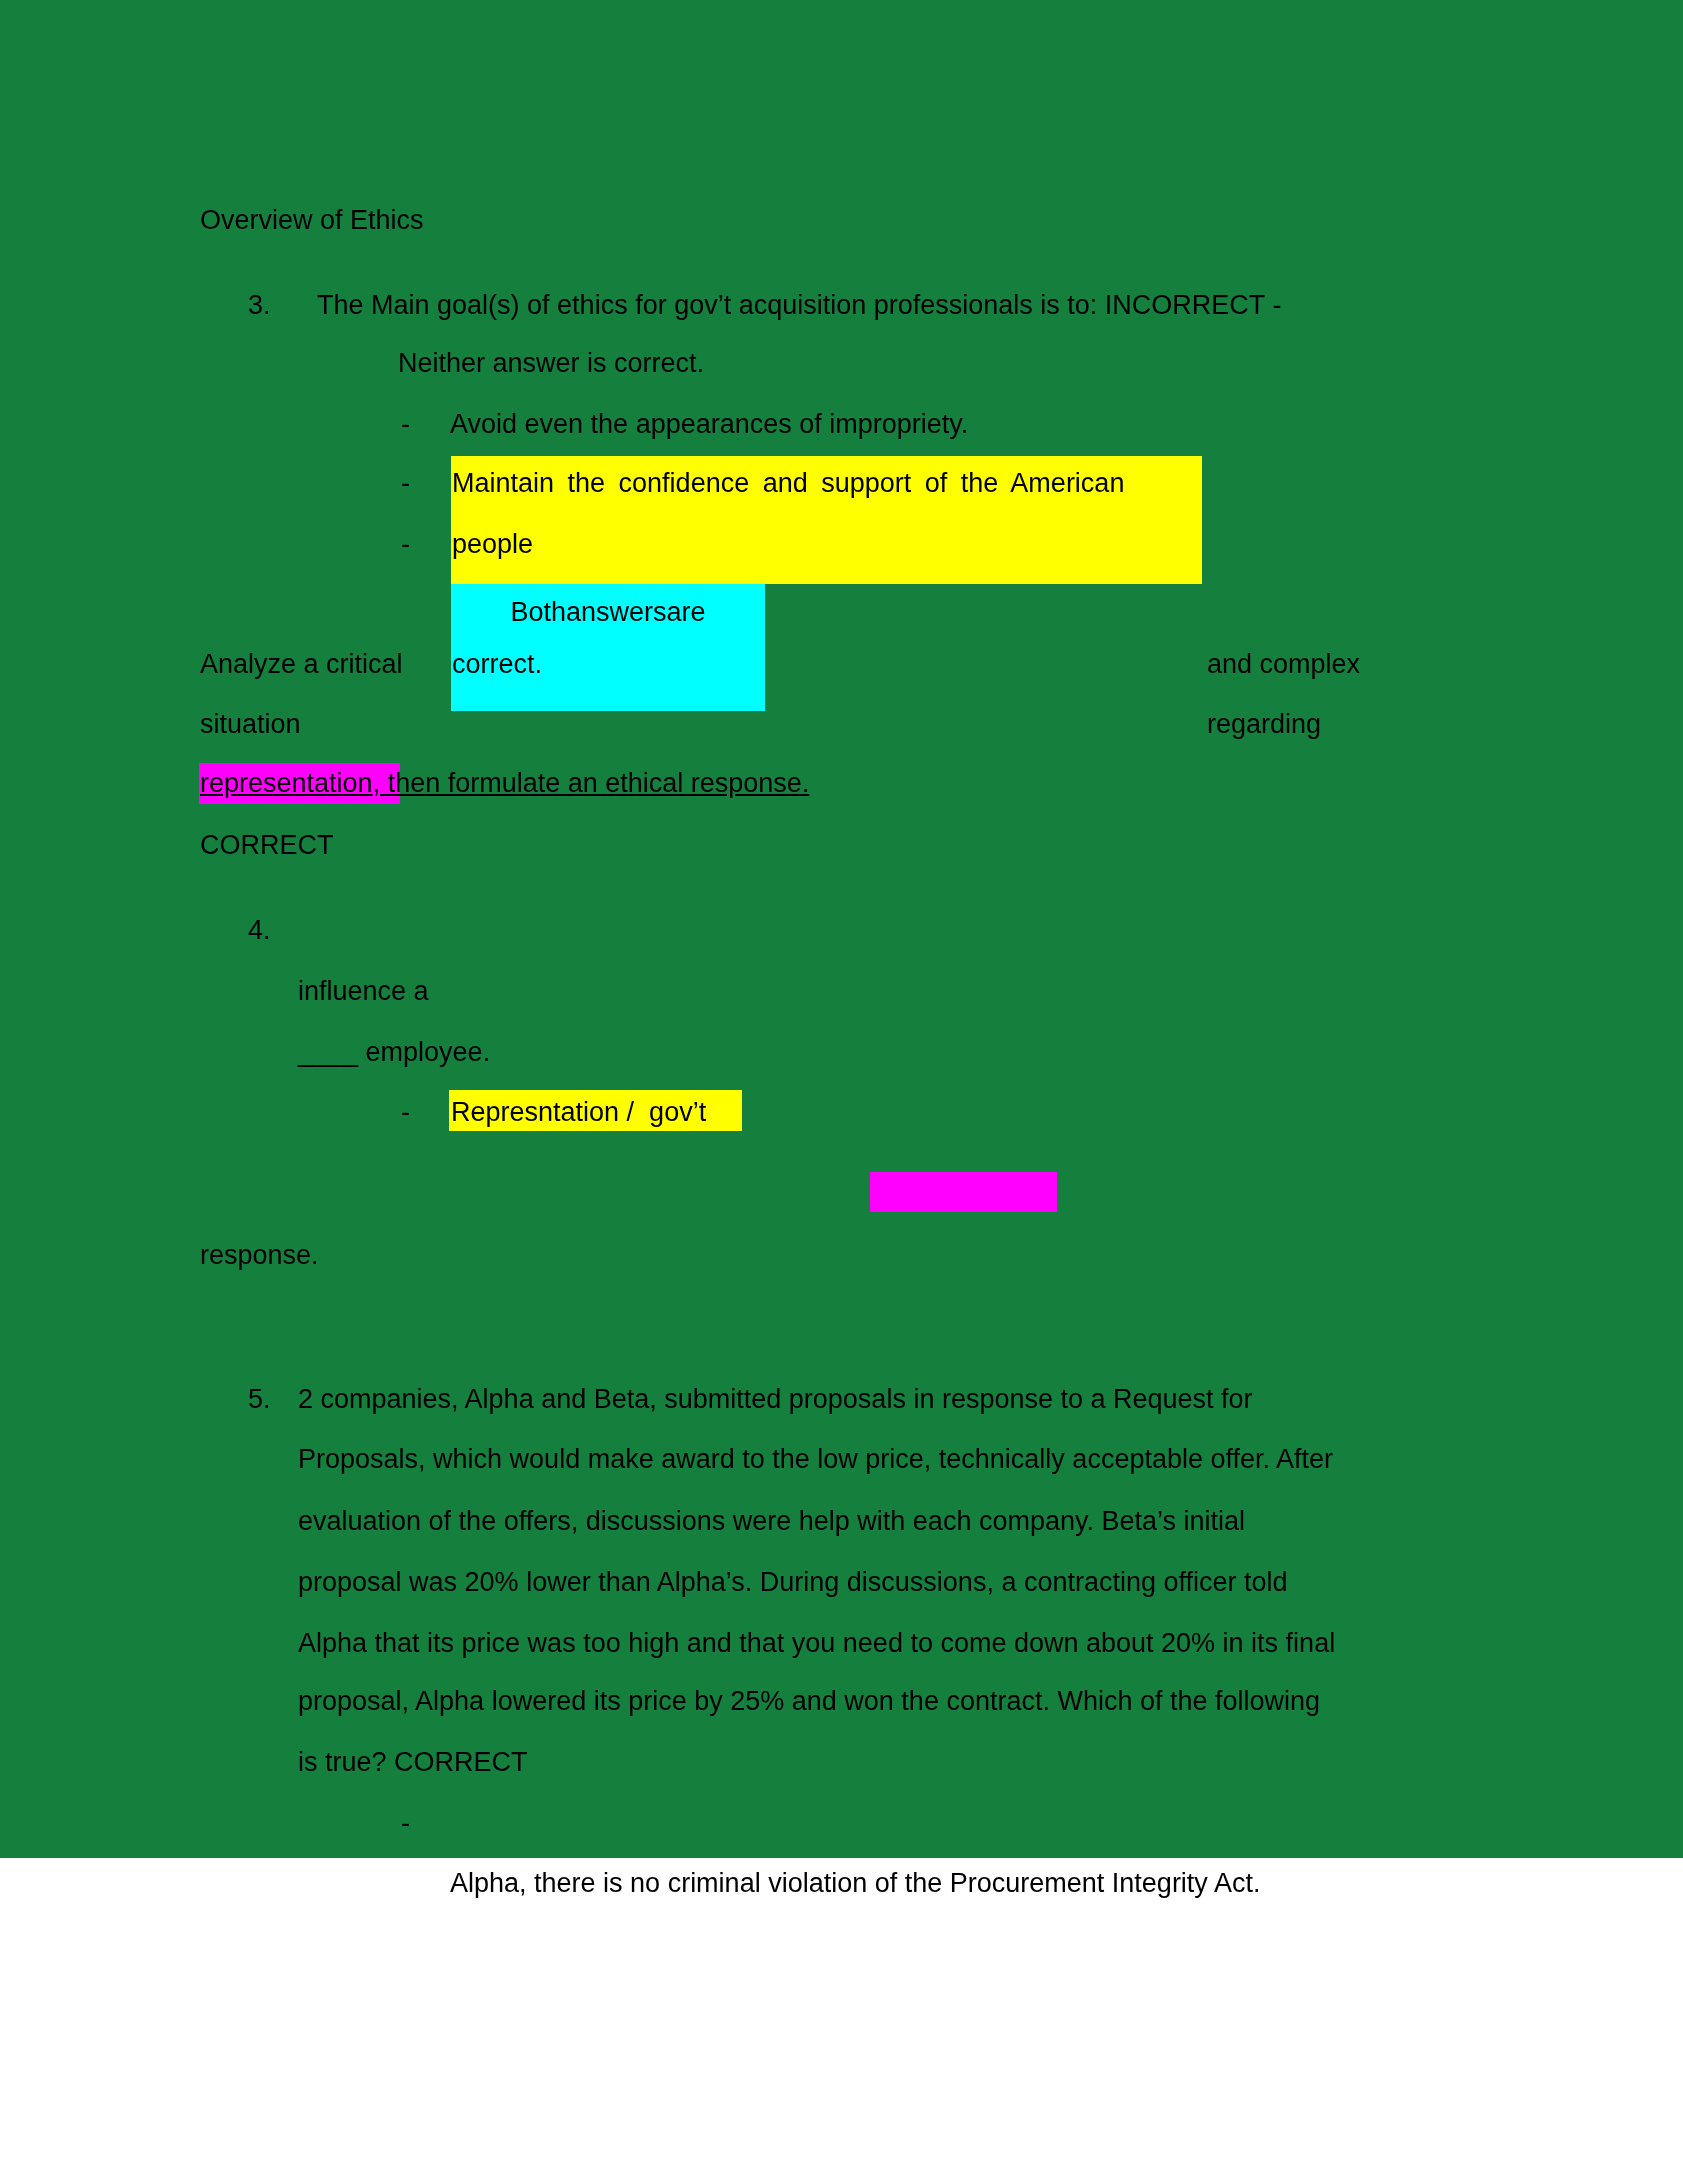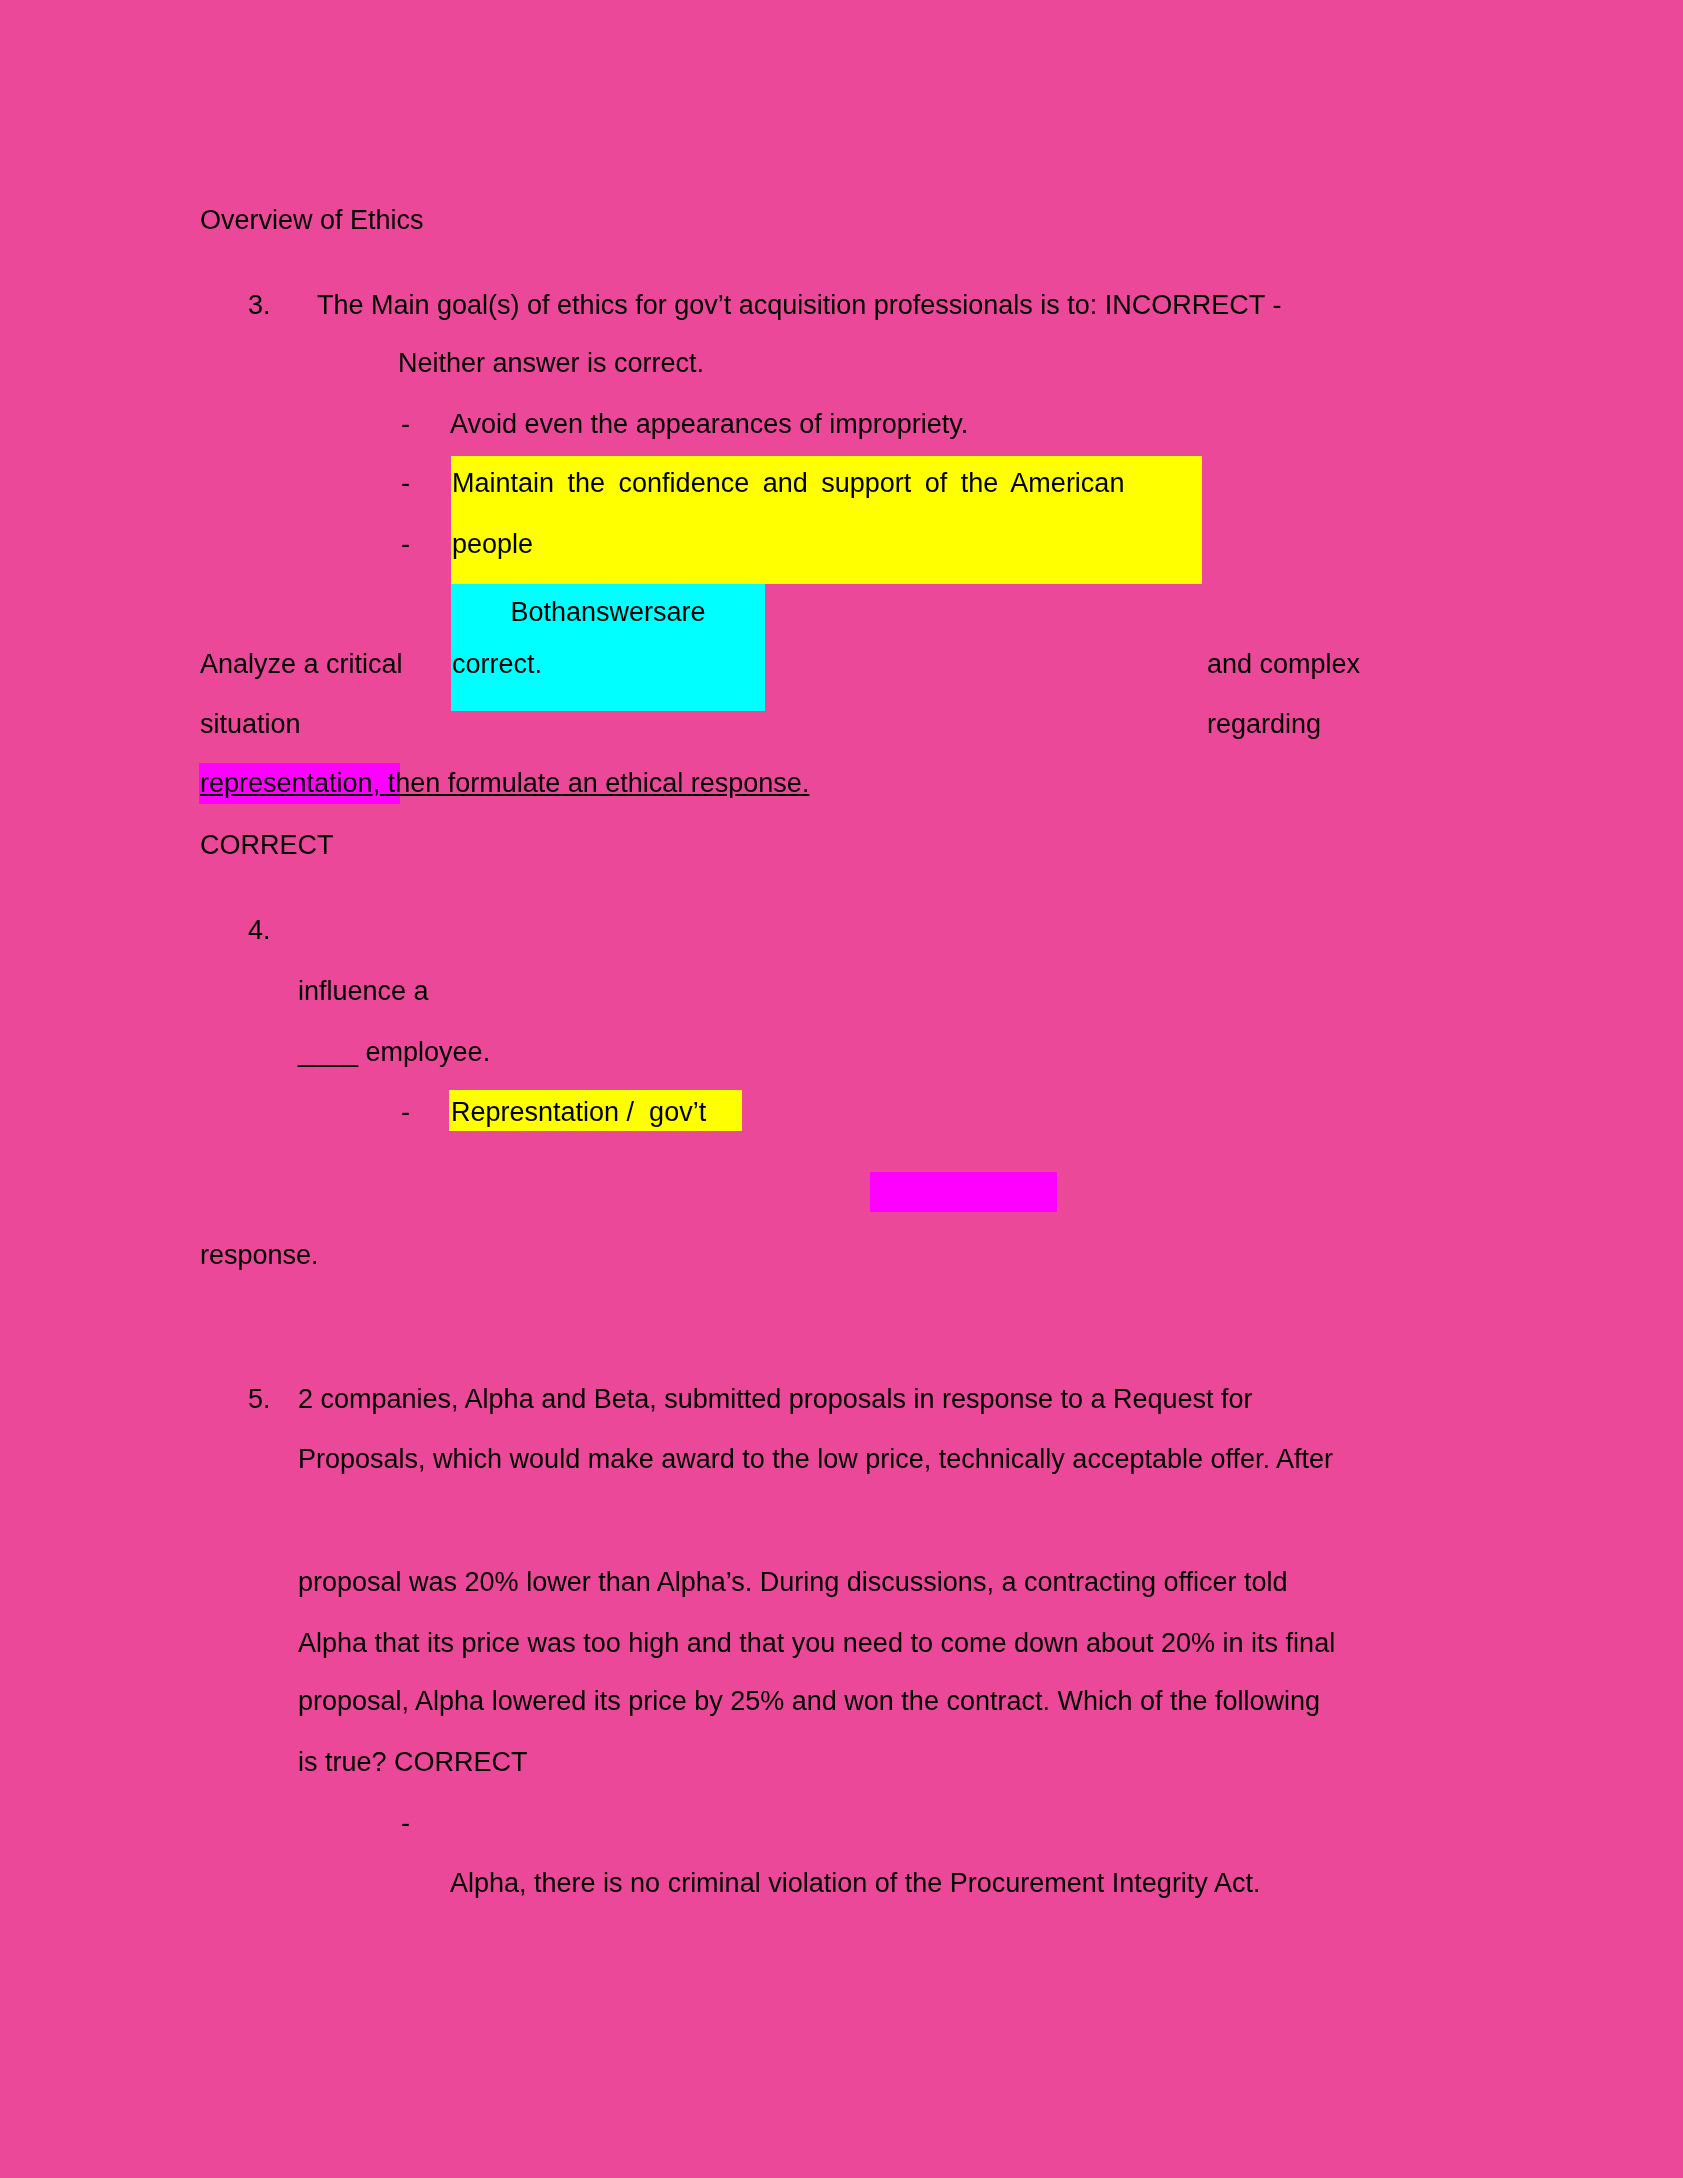--- a/index.html
+++ b/index.html
@@ -1,18 +1,18 @@
 <!DOCTYPE html>
 <html><head>
 <meta charset="utf-8">
 <style>
   html, body { margin: 0; padding: 0; background: #ffffff; }
   body { width: 1683px; height: 2178px; position: relative; overflow: hidden;
          font-family: "Liberation Sans", sans-serif; color: #000; }
-  .page { position: absolute; left: 0; top: 0; width: 1683px; height: 2178px; background: #ec4899; }
+  .page { position: absolute; left: 0; top: 0; width: 1683px; height: 1858px; background: #15803d; }
   .ln { position: absolute; font-size: 27px; line-height: 30px; height: 30px; white-space: nowrap; }
   .hl-yellow { background: #FFFF00; }
   .hl-cyan { background: #00FFFF; }
   .hl-magenta { background: #FF00FF; }
   .box { position: absolute; }
   .just { display: flex; justify-content: center; }
 </style>
 </head>
 <body>
 
@@ -59,20 +59,21 @@
   <div class="ln" style="left:401px; top:1097px;">-</div>
   <div class="box hl-yellow" style="left:449px; top:1090px; width:293px; height:41px;"></div>
   <div class="ln" style="left:451px; top:1097px; white-space:pre;">Represntation /  gov’t</div>
 
   <div class="box hl-magenta" style="left:870px; top:1172px; width:187px; height:40px;"></div>
   <div class="ln" style="left:200px; top:1240px;">response.</div>
 
   <div class="ln" style="left:248px; top:1384px;">5.</div>
   <div class="ln" style="left:298px; top:1384px;">2 companies, Alpha and Beta, submitted proposals in response to a Request for</div>
   <div class="ln" style="left:298px; top:1444px;">Proposals, which would make award to the low price, technically acceptable offer. After</div>
+  <div class="ln" style="left:298px; top:1506px;">evaluation of the offers, discussions were help with each company. Beta’s initial</div>
   <div class="ln" style="left:298px; top:1567px;">proposal was 20% lower than Alpha’s. During discussions, a contracting officer told</div>
   <div class="ln" style="left:298px; top:1628px;">Alpha that its price was too high and that you need to come down about 20% in its final</div>
   <div class="ln" style="left:298px; top:1686px;">proposal, Alpha lowered its price by 25% and won the contract. Which of the following</div>
   <div class="ln" style="left:298px; top:1747px;">is true? CORRECT</div>
 
   <div class="ln" style="left:401px; top:1808px;">-</div>
   <div class="ln" style="left:450px; top:1868px;">Alpha, there is no criminal violation of the Procurement Integrity Act.</div>
 
 </div>
 

